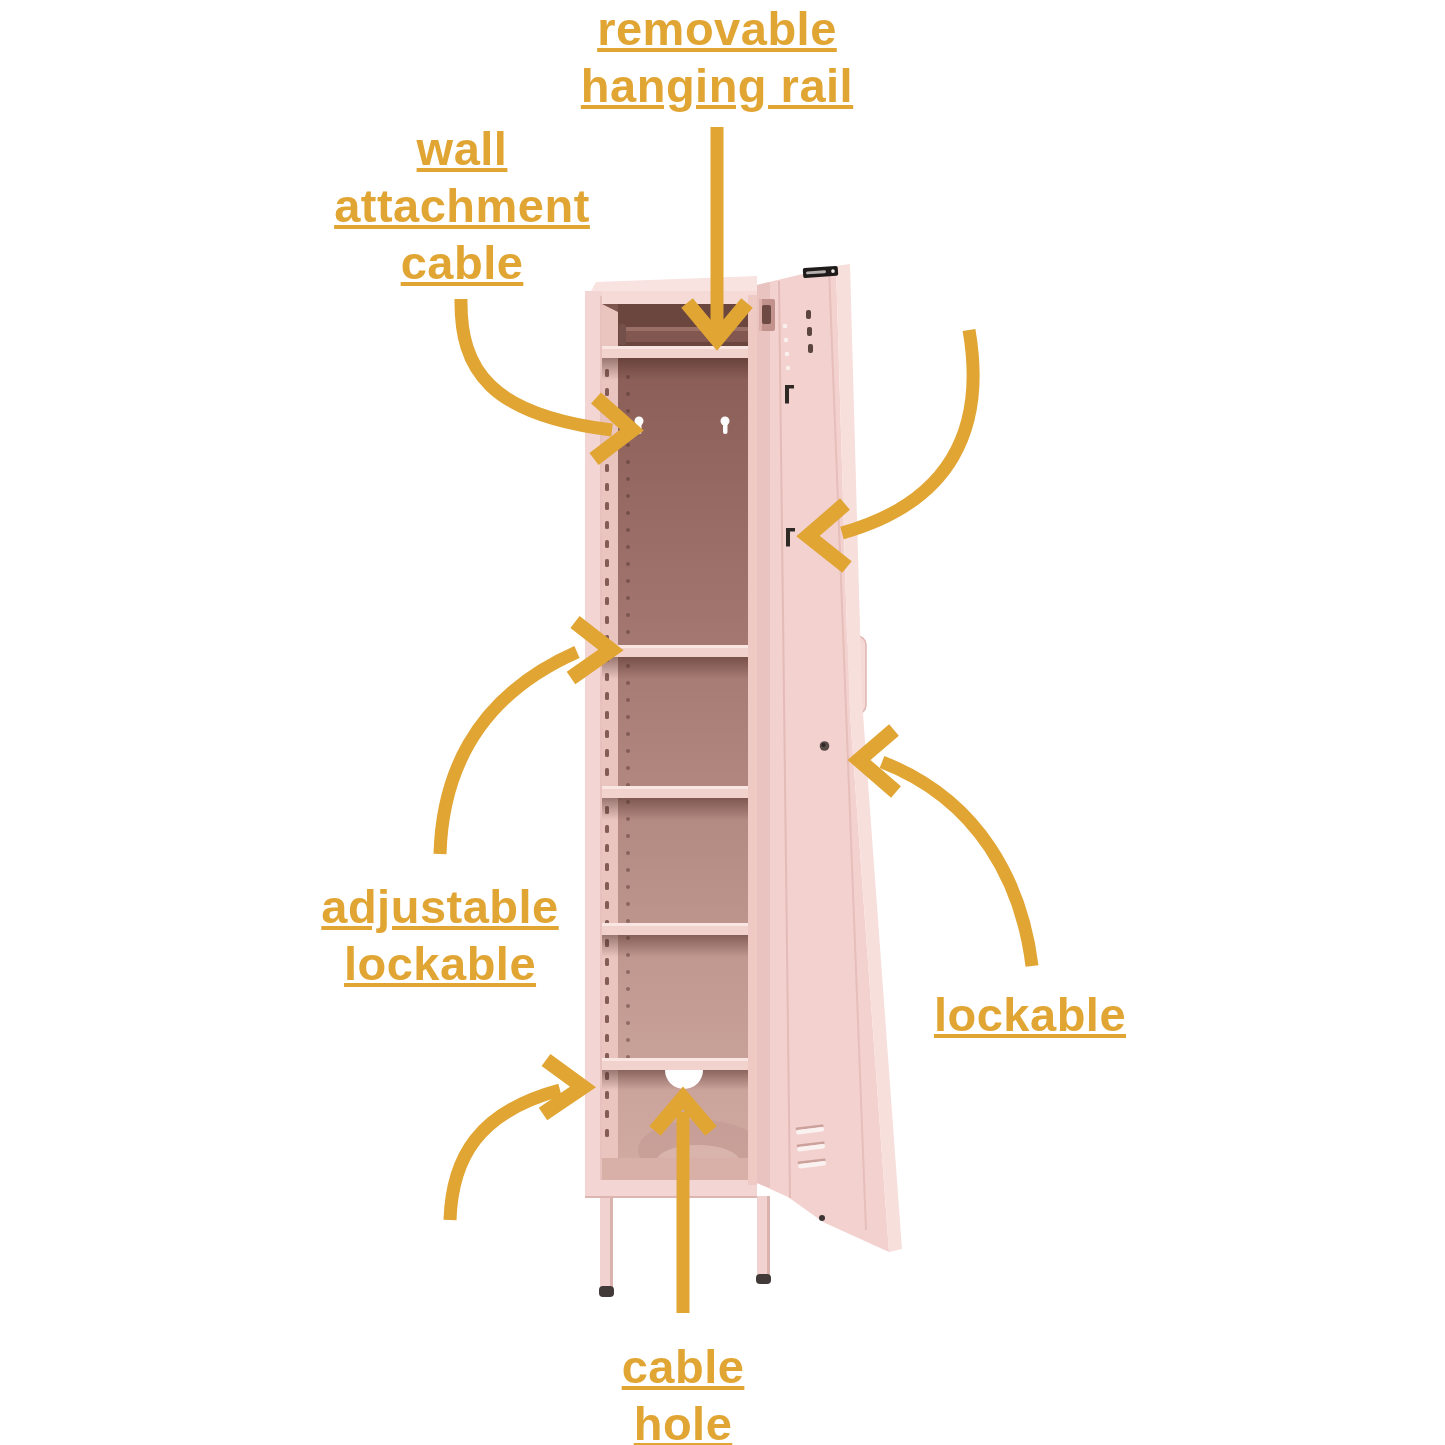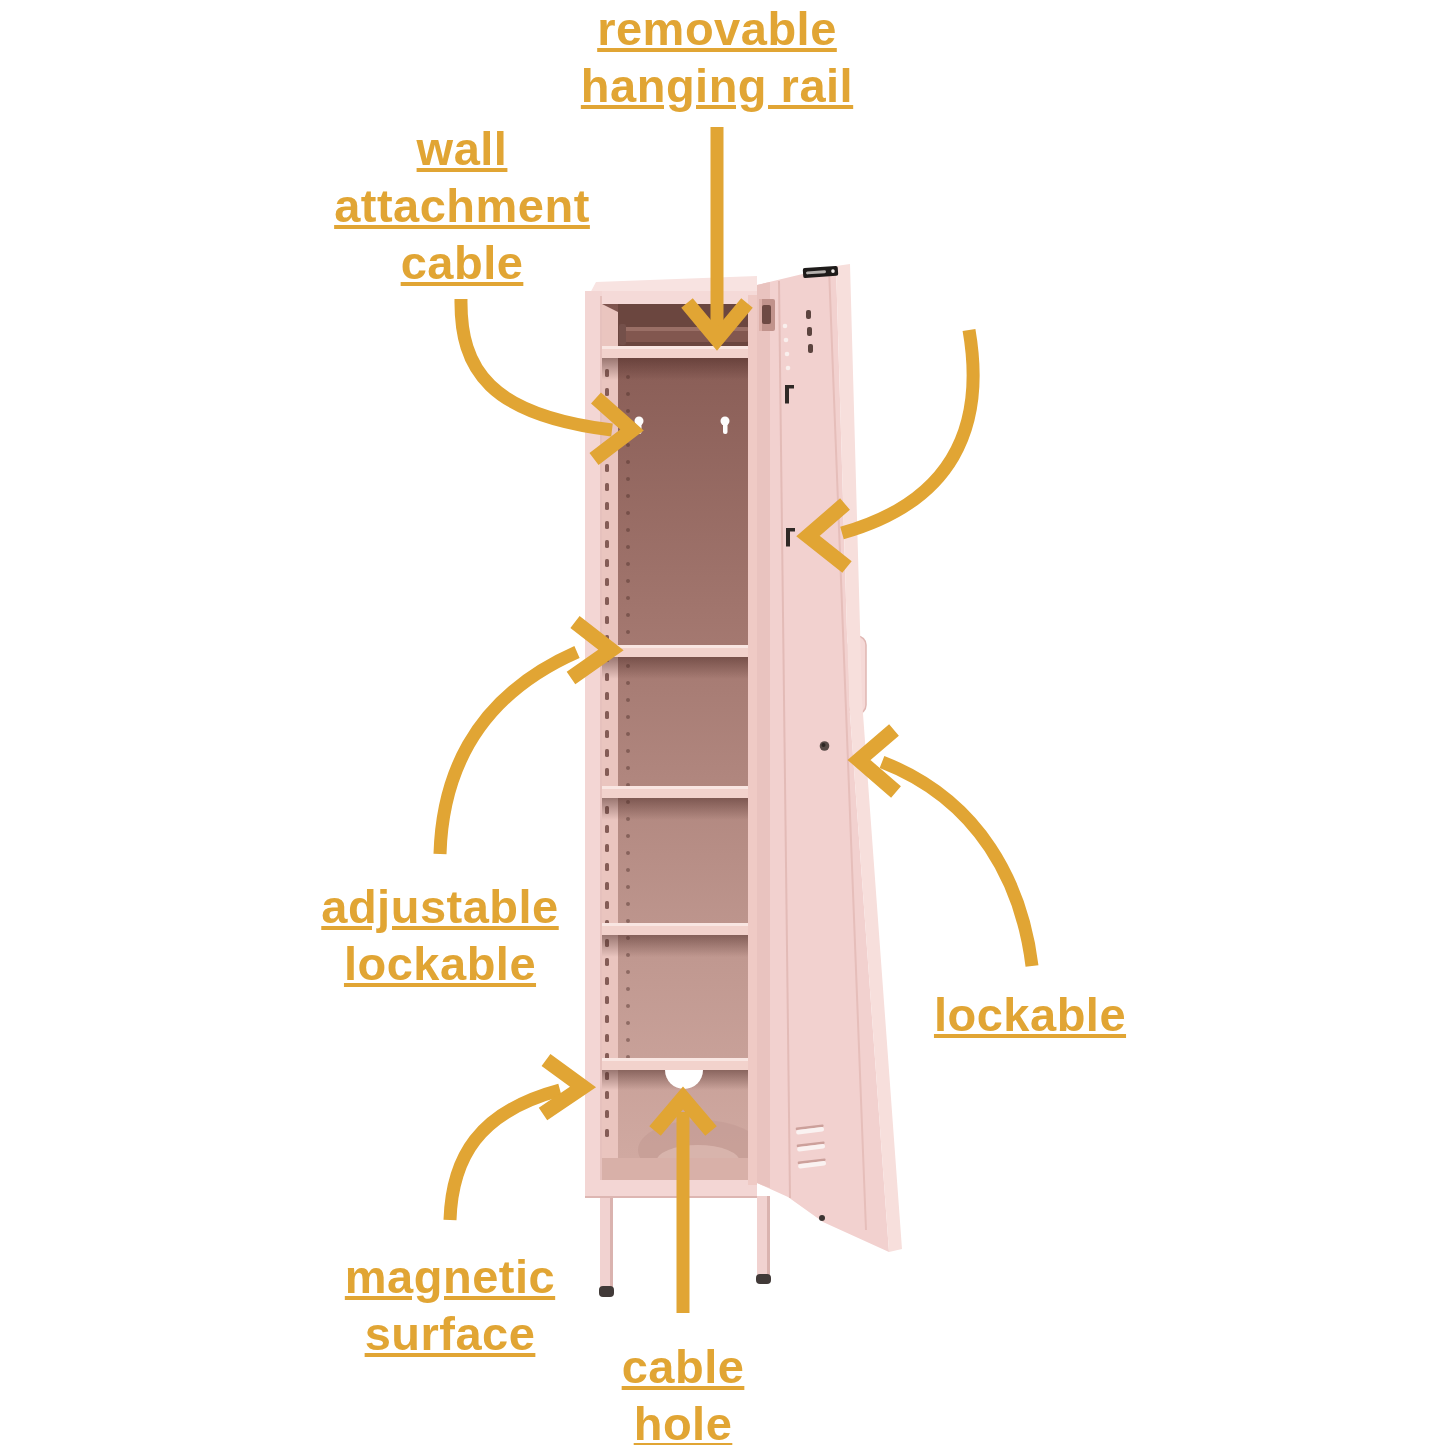--- a/index.html
+++ b/index.html
@@ -219,18 +219,16 @@
   </svg>
 
   <div class="label" id="lbl-rail">removable
 hanging rail</div>
   <div class="label" id="lbl-wall">wall
 attachment
 cable</div>
   <div class="label" id="lbl-shelves">adjustable
 lockable</div>
   <div class="label" id="lbl-lockable">lockable</div>
-  <div class="label" id="lbl-magnetic">magnetic
-surface</div>
   <div class="label" id="lbl-cable">cable
 hole</div>
 
 </div>
 
 </body></html>

